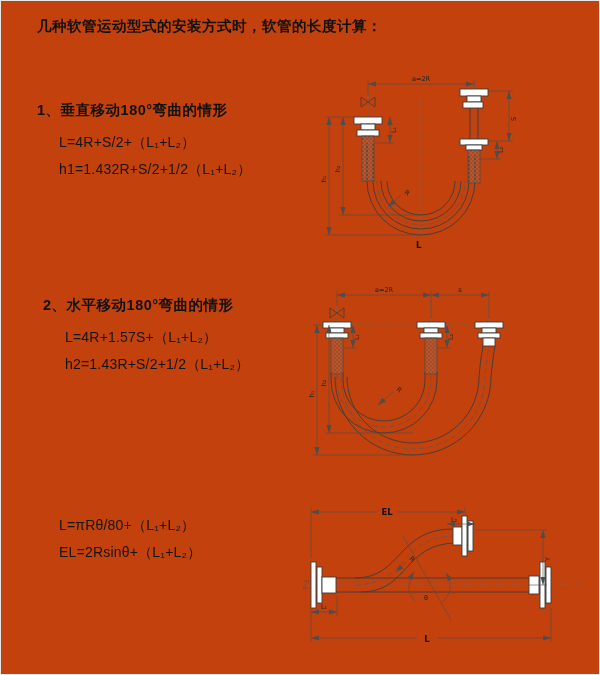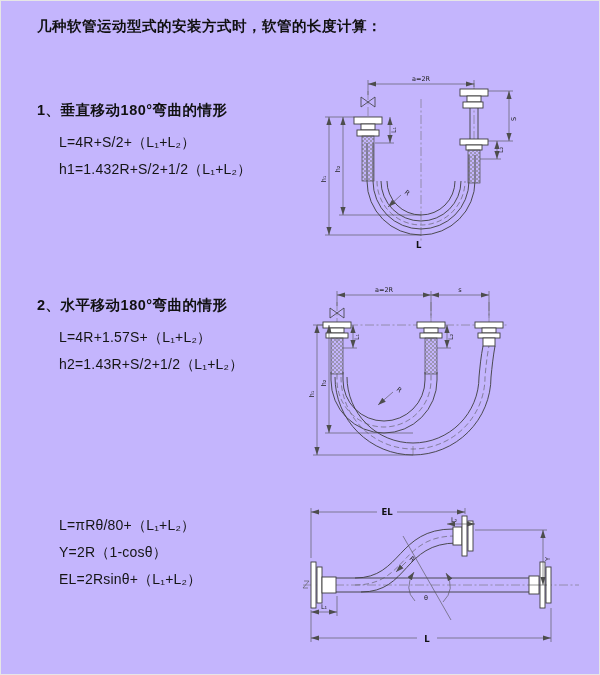--- a/index.html
+++ b/index.html
@@ -1,28 +1,28 @@
 <!DOCTYPE html>
 <html><head>
 <meta charset="utf-8">
 <style>
   html,body{margin:0;padding:0;background:#ffffff;}
   .page{
-    position:relative;width:600px;height:675px;background:#c4b5fd;
+    position:relative;width:600px;height:675px;background:#c2410c;
     font-family:"Liberation Sans","DejaVu Sans",sans-serif;color:#161616;
     box-sizing:border-box;border:1px solid #e6e6e6;overflow:hidden;
   }
   .title{
     position:absolute;left:36px;top:16px;font-size:14.5px;font-weight:bold;
     letter-spacing:0.5px;color:#111;
   }
   .sec{position:absolute;left:36px;}
   .sec h2{margin:0 0 9px 0;font-size:14.5px;font-weight:bold;color:#111;letter-spacing:0.5px;}
   .sec .f{margin:0;padding-left:22px;font-size:14px;line-height:27px;color:#151515;letter-spacing:0.2px;}
-  #sec1{top:100px;} #sec2{top:295px;} #sec3{top:511px;}
+  #sec1{top:100px;} #sec2{top:295px;margin-left:6px;} #sec3{top:511px;}
   .dgm{position:absolute;}
   #d1{left:316px;top:70px;} #d2{left:308px;top:281px;} #d3{left:296px;top:497px;}
   
   .g{fill:none;stroke:#3d3d3d;stroke-width:0.9;}
   .gf{fill:#ffffff;stroke:#3d3d3d;stroke-width:0.9;}
   .dim{fill:none;stroke:#4d4d4d;stroke-width:0.6;}
   .cl{fill:none;stroke:#6a6a6a;stroke-width:0.55;stroke-dasharray:9 2.5 2 2.5;}
   .dl{fill:none;stroke:#555;stroke-width:0.6;stroke-dasharray:5.5 3;}
   .lbl{fill:#222;font-family:"DejaVu Sans","Liberation Sans",sans-serif;font-size:6.5px;}
   .lblbig{fill:#111;font-family:"DejaVu Sans","Liberation Sans",sans-serif;font-size:8.5px;font-weight:bold;}
@@ -57,21 +57,20 @@
   </section>
 
   <section class="sec" id="sec2">
     <h2>2、水平移动180°弯曲的情形</h2>
     <p class="f">L=4R+1.57S+（L₁+L₂）</p>
     <p class="f">h2=1.43R+S/2+1/2（L₁+L₂）</p>
   </section>
 
   <section class="sec" id="sec3">
     <p class="f">L=πRθ/80+（L₁+L₂）</p>
-    <p class="f">Y=2R（1-cosθ）</p>
     <p class="f">EL=2Rsinθ+（L₁+L₂）</p>
   </section>
 
   <svg class="dgm" id="d1" width="242" height="182" viewBox="0 0 242 182">
 
     <path class="cl" d="M104,28 V170"></path>
     <path class="cl" d="M51,20 V66"></path>
     <path class="cl" d="M157,12 V80"></path>
 
     <path class="g" d="M50,110 A54,54 0 0 0 158,110"></path>

